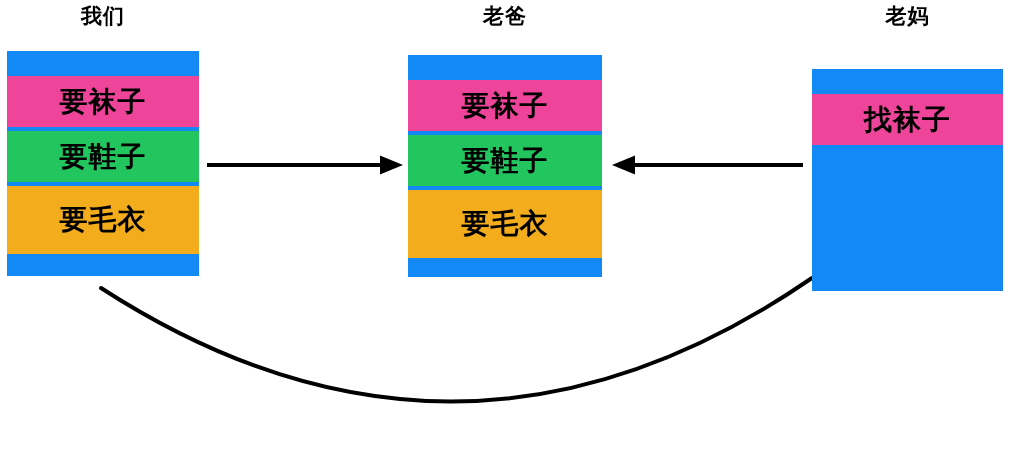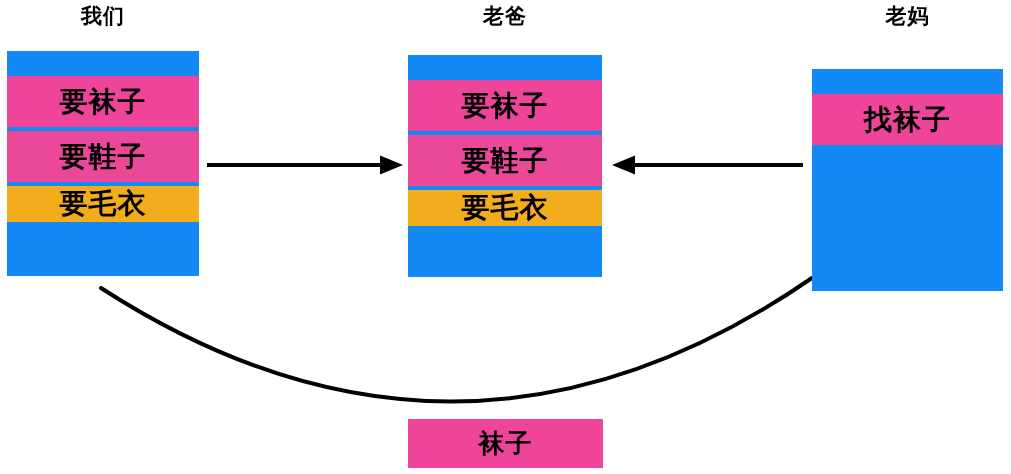--- a/index.html
+++ b/index.html
@@ -56,22 +56,22 @@
     display: flex;
     align-items: center;
     justify-content: center;
     font-size: 28px;
     font-weight: 700;
     color: #000000;
     letter-spacing: 1px;
     white-space: nowrap;
   }
   .row-pink   { background: #EE4499; }
-  .row-green  { background: #ec4899; }
-  .row-orange { background: #F2AC1C; height: 36px; margin-bottom: 0; }
+  .row-green  { background: #22c55e; }
+  .row-orange { background: #F2AC1C; height: 68px; margin-bottom: 0; }
   .bottom-box {
     position: absolute;
     left: 408px;
     top: 419px;
     width: 195px;
     height: 49px;
     background: #EE4499;
     display: flex;
     align-items: center;
     justify-content: center;
@@ -116,17 +116,14 @@
     </div>
   </div>
 
   <div class="stack stack-mom">
     <div class="stack-title">老妈</div>
     <div class="stack-box">
       <div class="row row-pink">找袜子</div>
     </div>
   </div>
 
-  <div class="bottom-box">
-    <span>袜子</span>
-  </div>
 
 </div>
 
 </body></html>

